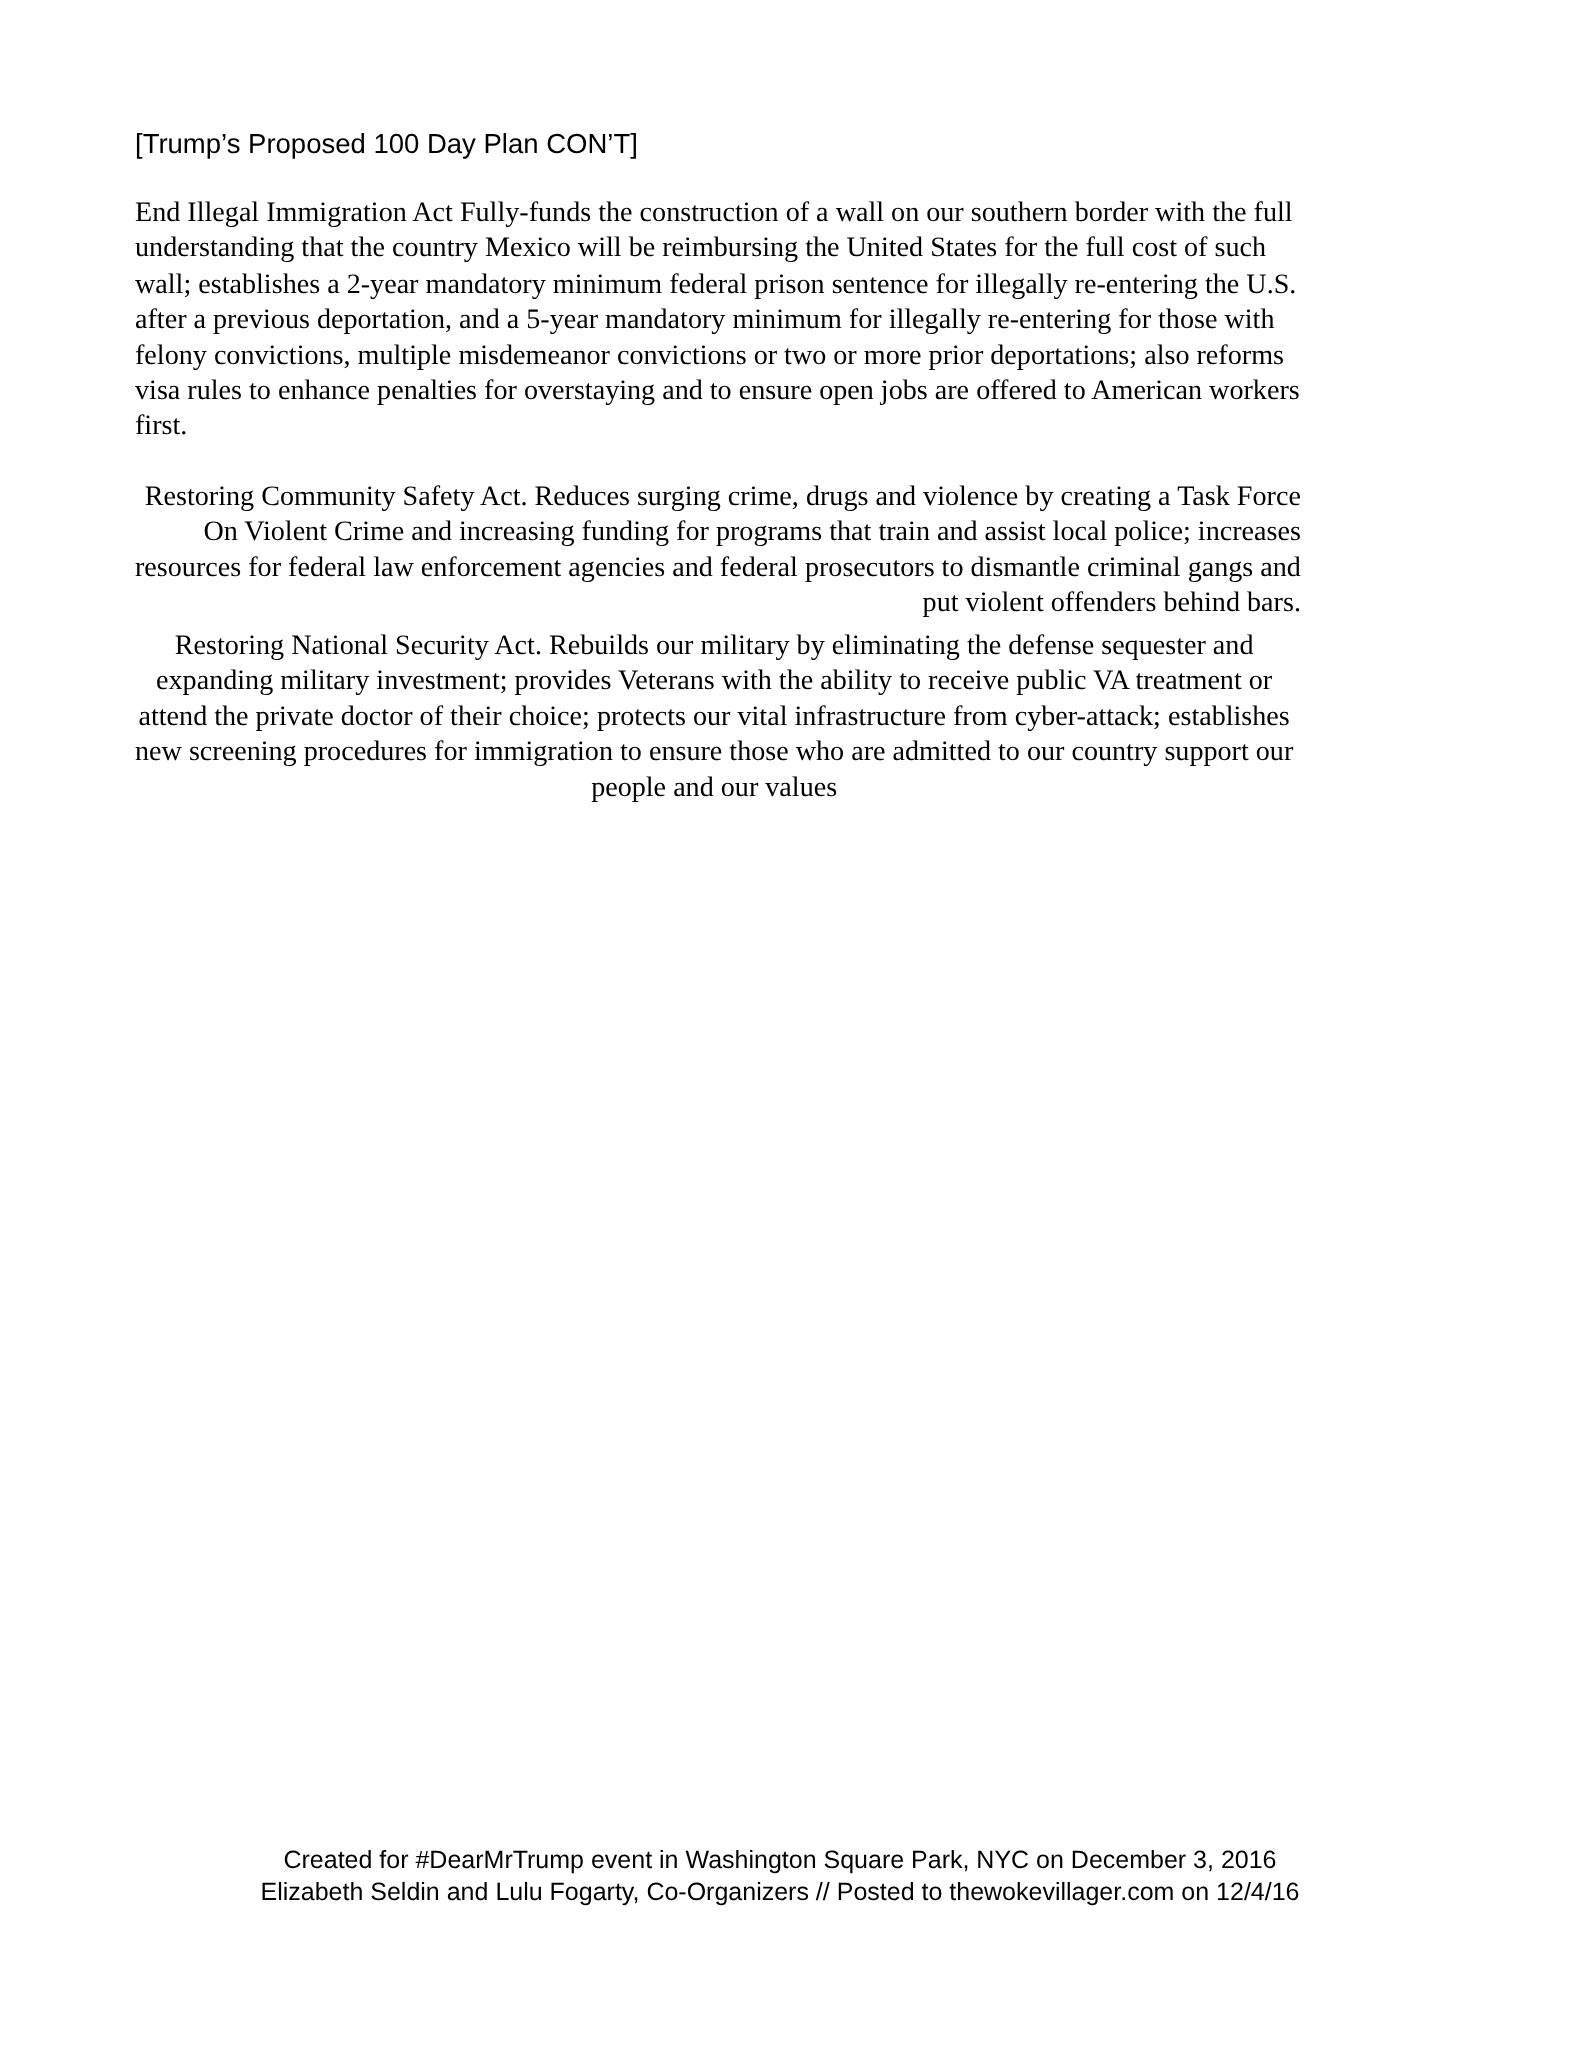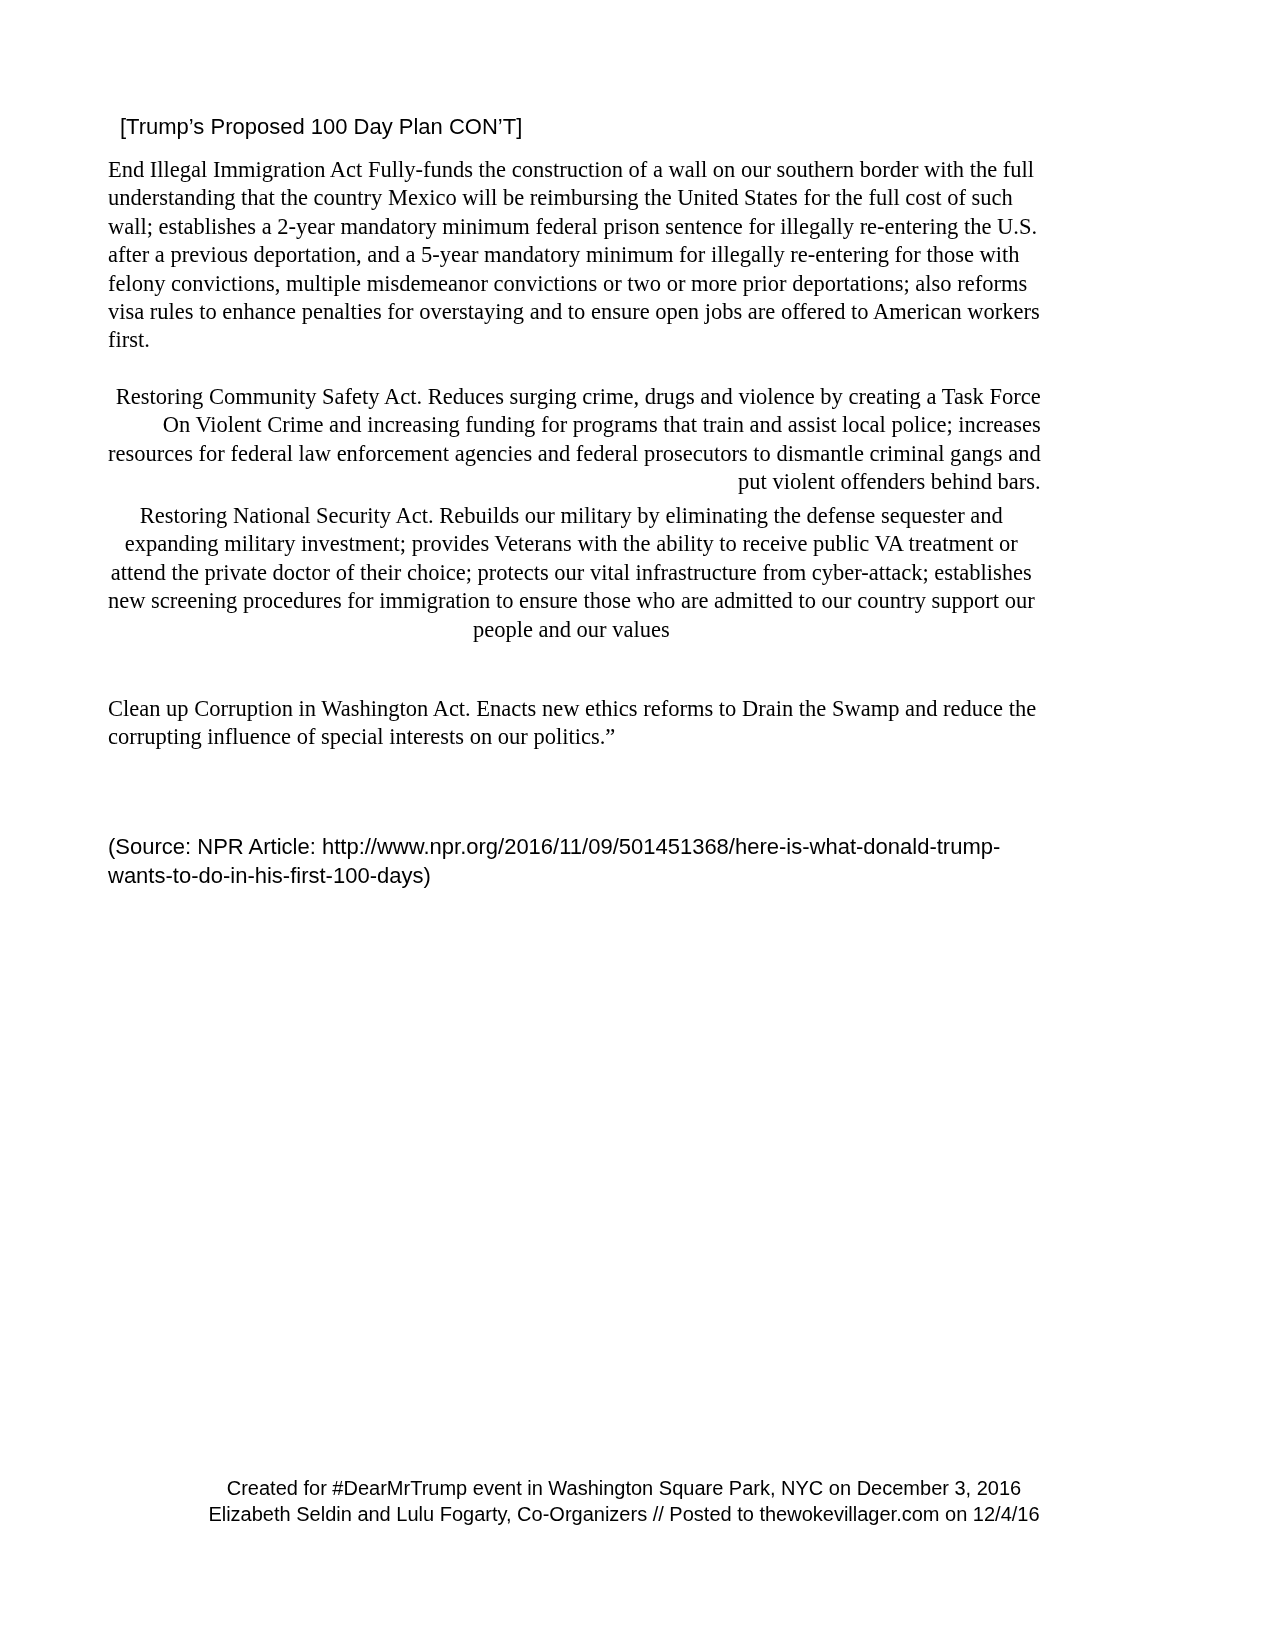--- a/index.html
+++ b/index.html
@@ -12,21 +12,21 @@
     width: 1275px;
     height: 1650px;
     background: #ffffff;
     color: #000000;
     overflow: hidden;
   }
   .heading {
     position: absolute;
     left: 108px;
     top: 101px;
-    margin: 12px;
+    margin: 0;
     font-family: "Liberation Sans", sans-serif;
     font-size: 22px;
     line-height: 28px;
     font-weight: 400;
     white-space: pre;
   }
   .body-para {
     position: absolute;
     left: 108px;
     margin: 0;
@@ -81,22 +81,18 @@
 On Violent Crime and increasing funding for programs that train and assist local police; increases
 resources for federal law enforcement agencies and federal prosecutors to dismantle criminal gangs and
 put violent offenders behind bars.</p>
 
   <p class="body-para para-3">Restoring National Security Act. Rebuilds our military by eliminating the defense sequester and
 expanding military investment; provides Veterans with the ability to receive public VA treatment or
 attend the private doctor of their choice; protects our vital infrastructure from cyber-attack; establishes
 new screening procedures for immigration to ensure those who are admitted to our country support our
 people and our values</p>
 
-  <p class="body-para para-4">Clean up Corruption in Washington Act. Enacts new ethics reforms to Drain the Swamp and reduce the
-corrupting influence of special interests on our politics.”</p>
 
-  <p class="source">(Source: NPR Article: http://www.npr.org/2016/11/09/501451368/here-is-what-donald-trump-
-wants-to-do-in-his-first-100-days)</p>
 
   <div class="footer">Created for #DearMrTrump event in Washington Square Park, NYC on December 3, 2016
 Elizabeth Seldin and Lulu Fogarty, Co-Organizers // Posted to thewokevillager.com on 12/4/16</div>
 
 </div>
 
 </body></html>

